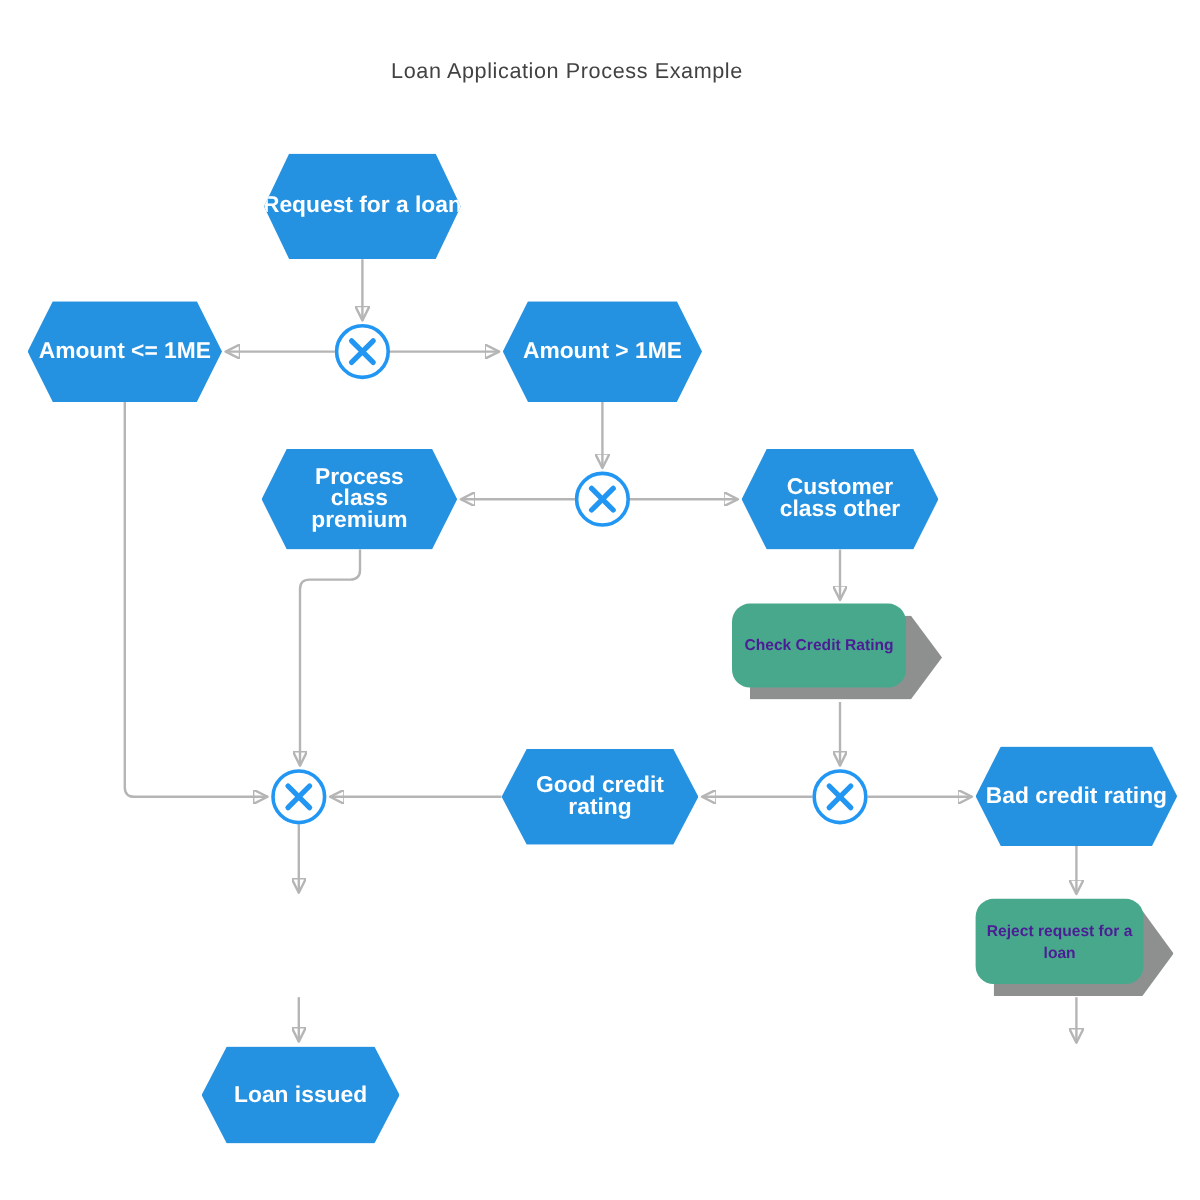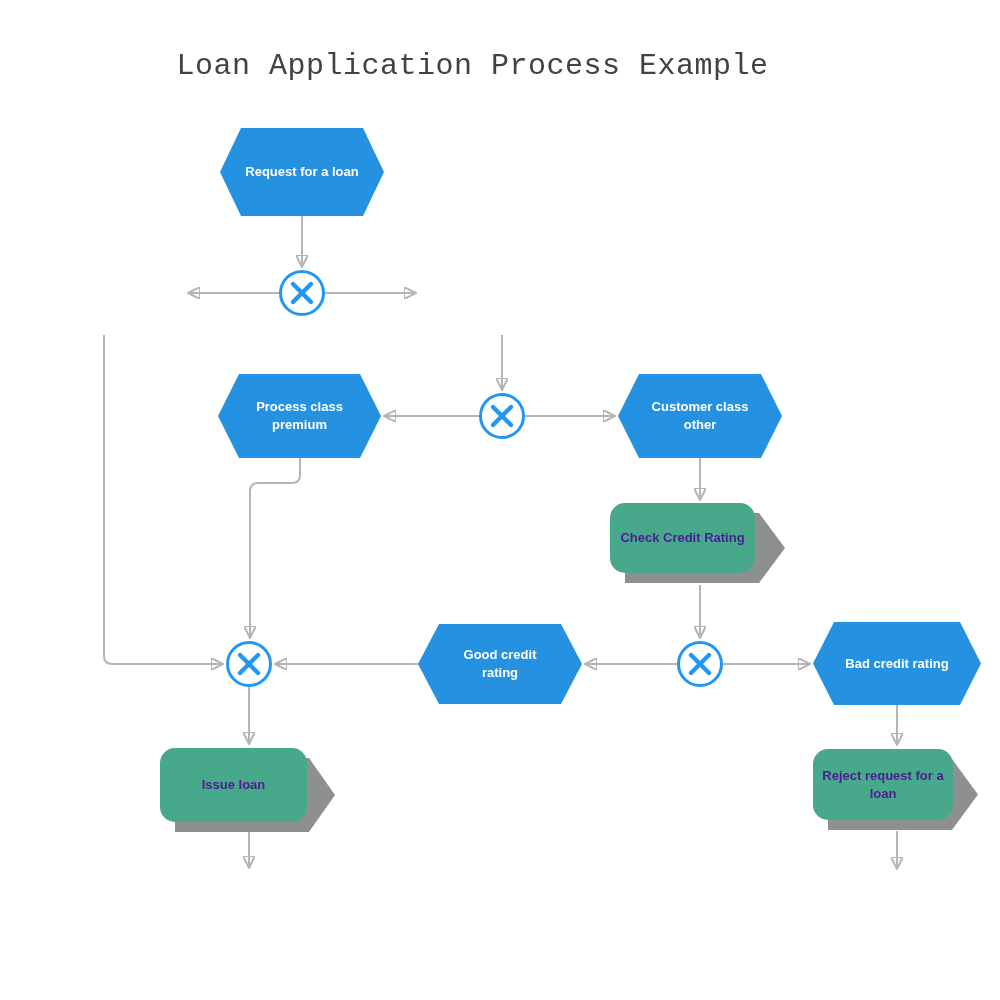--- a/index.html
+++ b/index.html
@@ -2,29 +2,29 @@
 <html style="--event-fill: #2491e1; --task-fill: #48a88c; --shadow: #8e9090; --gateway-stroke: #2196f3; --connector: #b5b5b5; --title-color: #424242; --node-text: #ffffff;"><head>
 <meta charset="utf-8">
 <style>
   html,body{margin:0;padding:0;background:#fff;}
   .canvas{
     position:relative;width:1000px;height:1000px;background:#fff;overflow:hidden;
     font-family:"Liberation Sans","DejaVu Sans",sans-serif;
   }
   .title{
     position:absolute;top:49px;left:0;width:945px;text-align:center;
-    font-size:30px;font-weight:400;color:var(--title-color,#424242);letter-spacing:.5px;font-family:Liberation Mono, monospace;
+    font-size:18px;font-weight:400;color:var(--title-color,#424242);letter-spacing:.5px;
   }
   svg.wires{position:absolute;left:0;top:0;z-index:1;}
   svg.wires path{stroke:var(--connector,#b5b5b5);stroke-width:2;fill:none;stroke-linejoin:round;}
   .hex{
     position:absolute;z-index:2;display:flex;align-items:center;justify-content:center;
     background:var(--event-fill,#2491e1);
     clip-path:polygon(21px 0,calc(100% - 21px) 0,100% 50%,calc(100% - 21px) 100%,21px 100%,0 50%);
-    color:#fff;font-size:13px;font-weight:700;text-align:center;line-height:18px;
+    color:#fff;font-size:19px;font-weight:700;text-align:center;line-height:18px;
   }
   .hex span{display:block;padding:0 26px;}
   .nw{white-space:nowrap;}
   .task{position:absolute;z-index:2;}
   .task-shadow{
     position:absolute;background:var(--shadow,#8e9090);
     clip-path:polygon(0 0,calc(100% - 26px) 0,100% 50%,calc(100% - 26px) 100%,0 100%);
   }
   .task-body{
     position:absolute;left:0;top:0;border-radius:15px;background:var(--task-fill,#48a88c);
@@ -68,53 +68,56 @@
     <path d="M249,687 L249,744" marker-end="url(#arr)"></path>
     <path d="M249,831 L249,868" marker-end="url(#arr)"></path>
     <path d="M897,705 L897,745" marker-end="url(#arr)"></path>
     <path d="M897,831 L897,869" marker-end="url(#arr)"></path>
   </svg>
 
   <div class="hex" style="left:220px;top:128px;width:164px;height:88px">
     <span class="nw">Request for a loan</span>
   </div>
 
+  <div class="hex" style="left:23px;top:251px;width:162px;height:84px">
+    <span class="nw">Amount &lt;= 1ME</span>
+  </div>
 
+  <div class="hex" style="left:419px;top:251px;width:166px;height:84px">
+    <span class="nw">Amount &gt; 1ME</span>
+  </div>
 
   <div class="hex" style="left:218px;top:374px;width:163px;height:84px">
     <span>Process class premium</span>
   </div>
 
   <div class="hex" style="left:618px;top:374px;width:164px;height:84px">
     <span>Customer class other</span>
   </div>
 
   <div class="hex" style="left:418px;top:624px;width:164px;height:80px">
     <span>Good credit rating</span>
   </div>
 
   <div class="hex" style="left:813px;top:622px;width:168px;height:83px">
     <span class="nw">Bad credit rating</span>
   </div>
 
+  <div class="hex" style="left:168px;top:872px;width:165px;height:81px">
+    <span class="nw">Loan issued</span>
+  </div>
 
 
   <div class="task" style="left:610px;top:503px;width:175px;height:80px">
     <div class="task-shadow" style="left:15px;top:10px;width:160px;height:70px"></div>
     <div class="task-body" style="width:145px;height:70px">
       <span class="nw">Check Credit Rating</span>
     </div>
   </div>
 
-  <div class="task" style="left:160px;top:748px;width:175px;height:84px">
-    <div class="task-shadow" style="left:15px;top:10px;width:160px;height:74px"></div>
-    <div class="task-body" style="width:147px;height:74px">
-      <span class="nw">Issue loan</span>
-    </div>
-  </div>
 
   <div class="task" style="left:813px;top:749px;width:165px;height:81px">
     <div class="task-shadow" style="left:15px;top:10px;width:150px;height:71px"></div>
     <div class="task-body" style="width:140px;height:71px">
       <span>Reject request for a loan</span>
     </div>
   </div>
 
   <div class="gw" style="left:279px;top:270px">
     <svg width="40" height="40" viewBox="0 0 40 40">

